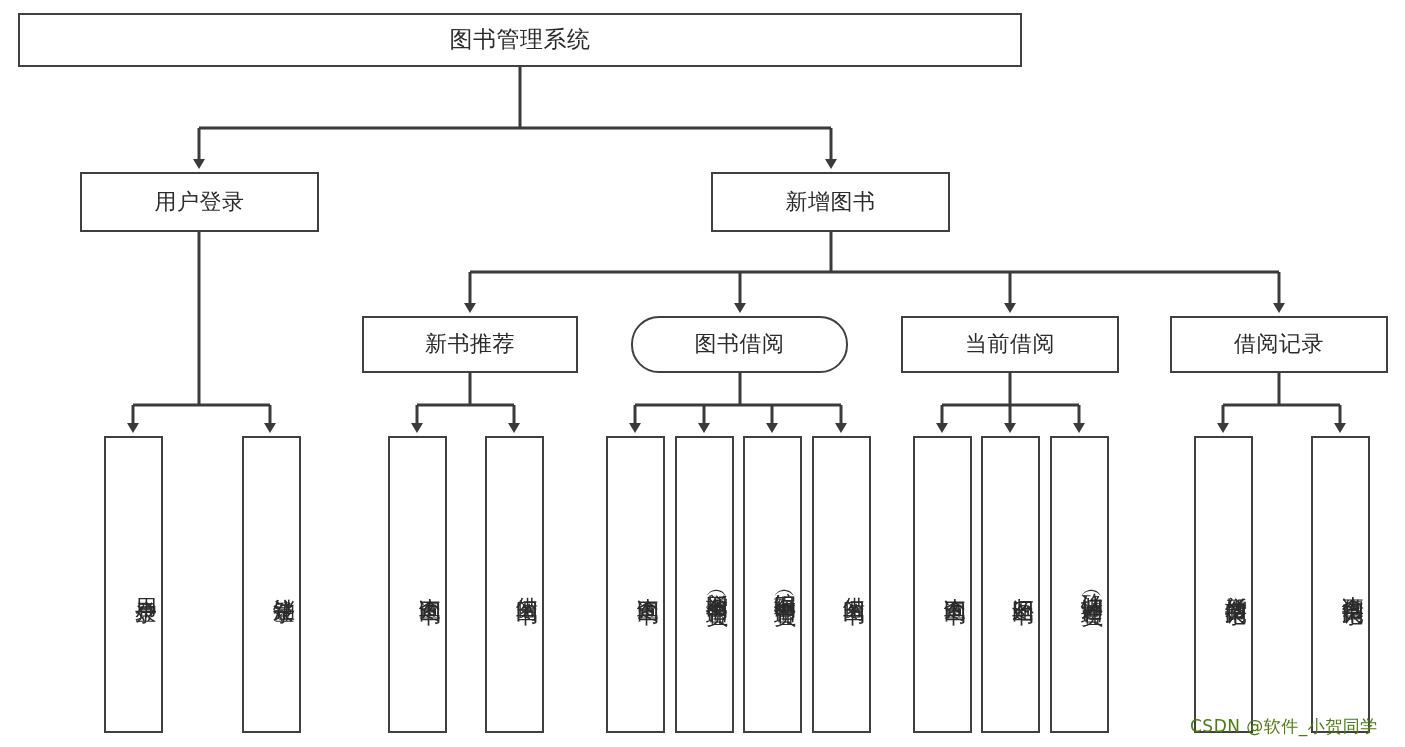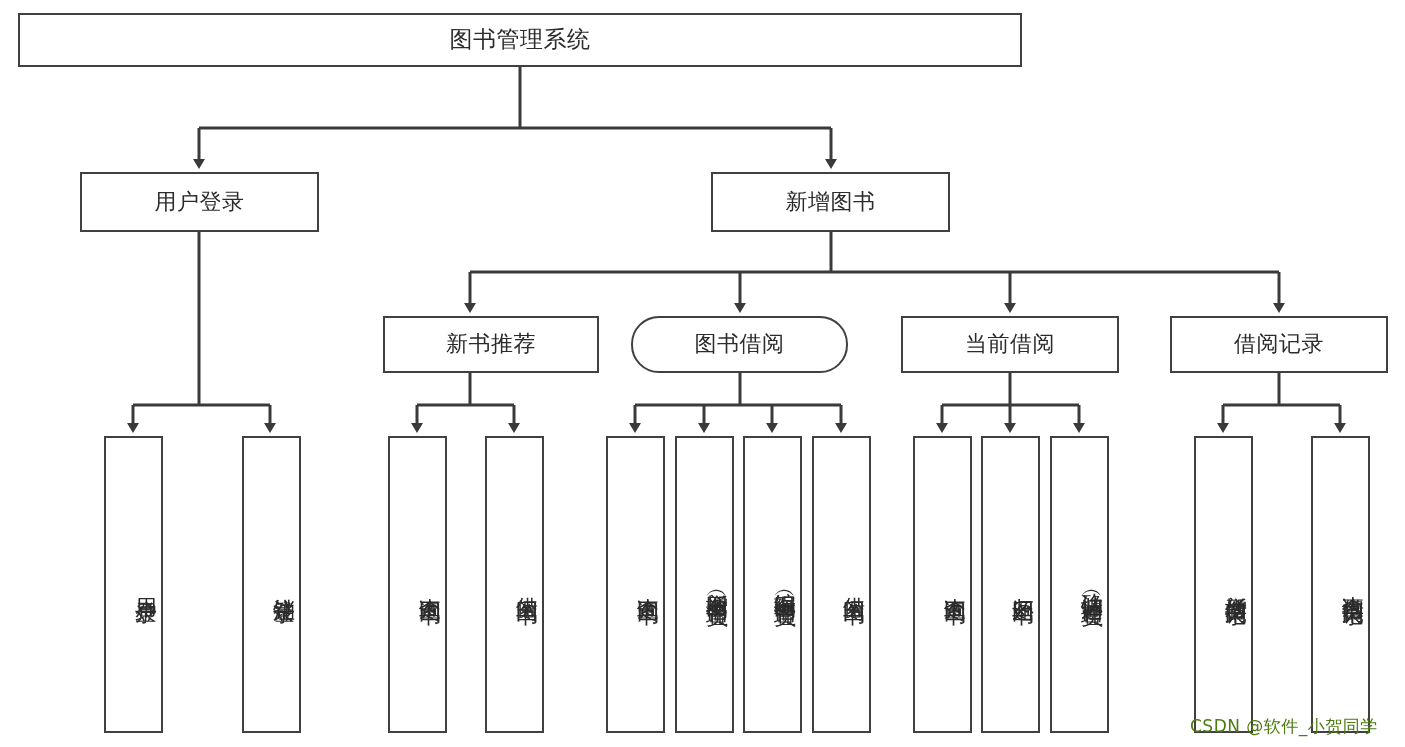--- a/index.html
+++ b/index.html
@@ -124,21 +124,21 @@
   </div>
 
   <div class="node horiz" style="left:80px; top:172px; width:239px; height:60px;">
     <span>用户登录</span>
   </div>
 
   <div class="node horiz" style="left:711px; top:172px; width:239px; height:60px;">
     <span>新增图书</span>
   </div>
 
-  <div class="node horiz" style="left:362px; top:316px; width:216px; height:57px;margin-left:21px;">
+  <div class="node horiz" style="left:362px; top:316px; width:216px; height:57px;">
     <span>新书推荐</span>
   </div>
 
   <div class="node horiz" style="left:631px; top:316px; width:217px; height:57px;border-radius:28px;">
     <span>图书借阅</span>
   </div>
 
   <div class="node horiz" style="left:901px; top:316px; width:218px; height:57px;justify-content:center;">
     <span>当前借阅</span>
   </div>

